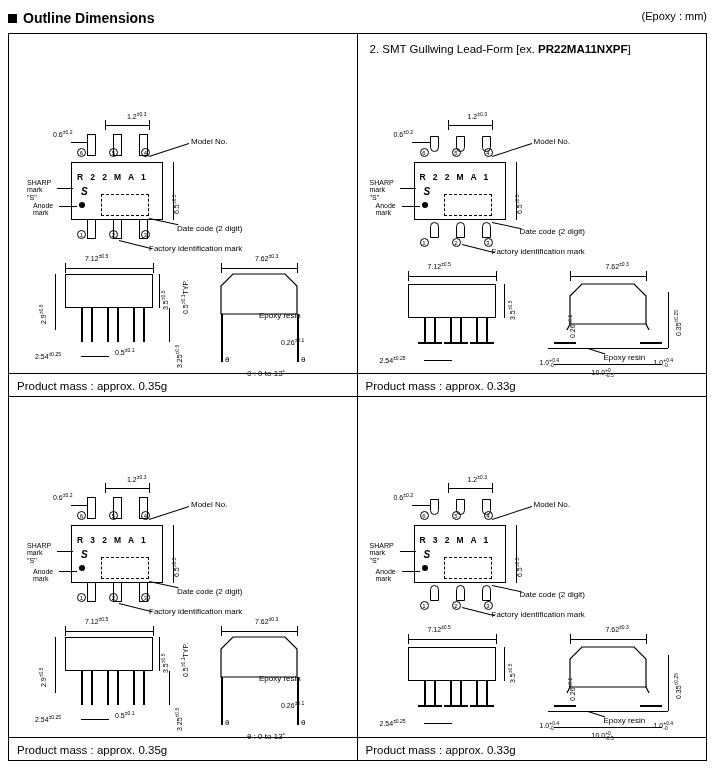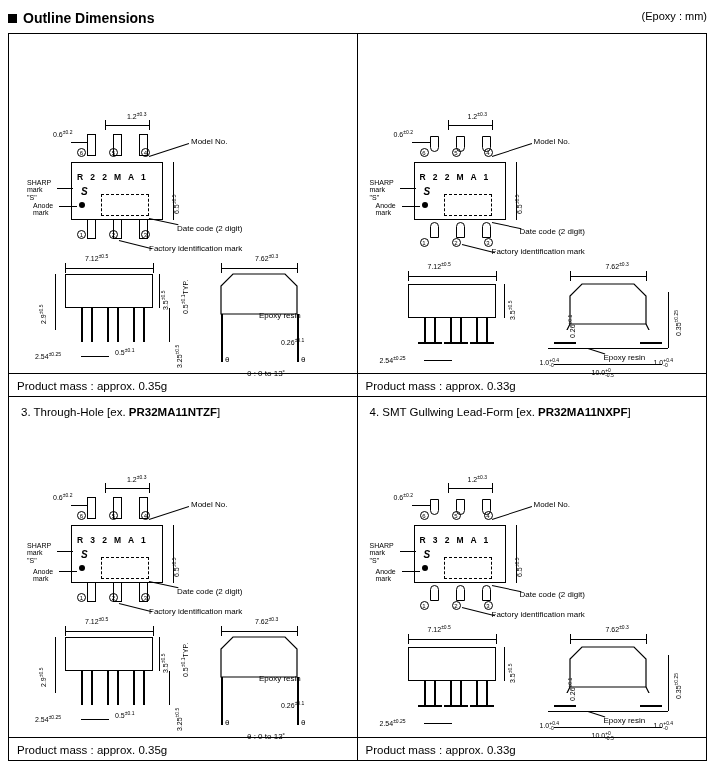--- a/index.html
+++ b/index.html
@@ -234,20 +234,24 @@
         <div class="txt8" style="left:216px;top:104px;">θ</div>
         <div class="txt8" style="left:292px;top:104px;">θ</div>
         <div class="txt8" style="left:238px;top:118px;">θ : 0 to 13˚</div>
       </div>
 
       <div class="mass-sep"></div>
       <div class="mass">Product mass : approx. 0.35g</div>
     </div>
 
     <div class="cell">
+      <div class="cell-title">
+        <span>2.</span>
+        <span>SMT Gullwing Lead-Form [ex. </span><b>PR22MA11NXPF</b><span>]</span>
+      </div>
 
       <div class="pane" style="left:0;top:28px;width:349px;height:195px;">
         <div class="txt" style="left:110px;top:50px;">
           <span>1.2</span><span class="sup">±0.3</span>
         </div>
         <div class="ln hl" style="left:90px;top:63px;width:44px;"></div>
         <div class="ln vl" style="left:90px;top:58px;height:10px;"></div>
         <div class="ln vl" style="left:134px;top:58px;height:10px;"></div>
 
         <div class="txt" style="left:36px;top:68px;">
@@ -370,24 +374,20 @@
           <span>10.0</span><span class="frac"><span>+0</span><br><span>-0.5</span></span>
         </div>
         <div class="ln hl" style="left:196px;top:112px;width:108px;"></div>
       </div>
 
       <div class="mass-sep"></div>
       <div class="mass">Product mass : approx. 0.33g</div>
     </div>
 
     <div class="cell">
-      <div class="cell-title">
-        <span>3.</span>
-        <span>Through-Hole [ex. </span><b>PR32MA11NTZF</b><span>]</span>
-      </div>
 
       <div class="pane" style="left:0;top:28px;width:349px;height:195px;">
         <div class="txt" style="left:118px;top:50px;">
           <span>1.2</span><span class="sup">±0.3</span>
         </div>
         <div class="ln hl" style="left:96px;top:63px;width:44px;"></div>
         <div class="ln vl" style="left:96px;top:58px;height:10px;"></div>
         <div class="ln vl" style="left:140px;top:58px;height:10px;"></div>
 
         <div class="txt" style="left:44px;top:68px;">
@@ -507,24 +507,20 @@
         <div class="txt8" style="left:216px;top:104px;">θ</div>
         <div class="txt8" style="left:292px;top:104px;">θ</div>
         <div class="txt8" style="left:238px;top:118px;">θ : 0 to 13˚</div>
       </div>
 
       <div class="mass-sep"></div>
       <div class="mass">Product mass : approx. 0.35g</div>
     </div>
 
     <div class="cell">
-      <div class="cell-title">
-        <span>4.</span>
-        <span>SMT Gullwing Lead-Form [ex. </span><b>PR32MA11NXPF</b><span>]</span>
-      </div>
 
       <div class="pane" style="left:0;top:28px;width:349px;height:195px;">
         <div class="txt" style="left:110px;top:50px;">
           <span>1.2</span><span class="sup">±0.3</span>
         </div>
         <div class="ln hl" style="left:90px;top:63px;width:44px;"></div>
         <div class="ln vl" style="left:90px;top:58px;height:10px;"></div>
         <div class="ln vl" style="left:134px;top:58px;height:10px;"></div>
 
         <div class="txt" style="left:36px;top:68px;">

